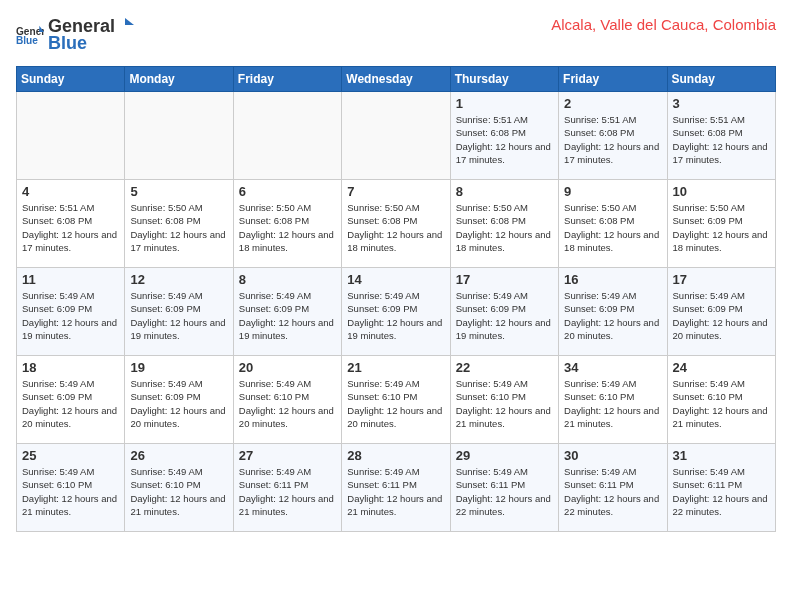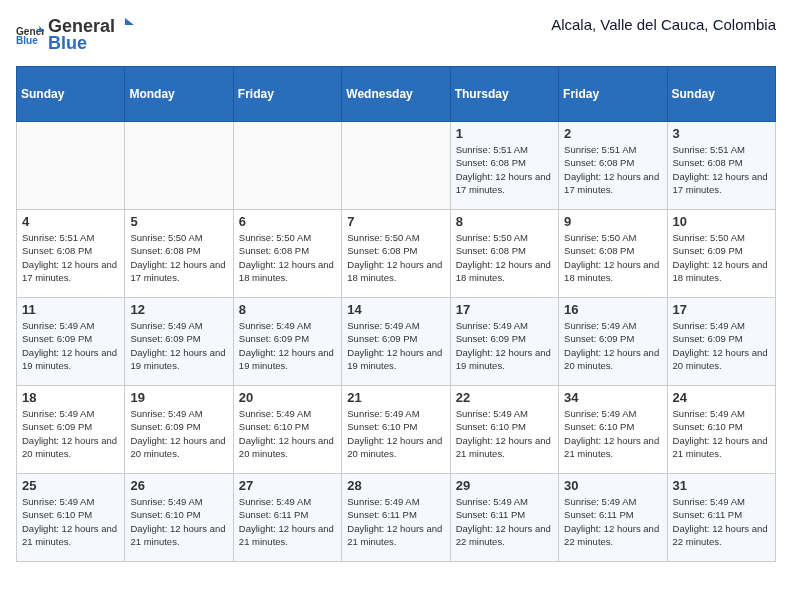--- a/index.html
+++ b/index.html
@@ -28,34 +28,34 @@
     .title-block {
       text-align: right;
     }
     .month-title {
       font-size: 32px;
       font-weight: bold;
       color: #333;
     }
     .location-title {
       font-size: 15px;
-      color: #0f172a;
+      color: #ef4444;
       text-align: right;
     }
     table {
       width: 100%;
       border-collapse: collapse;
       table-layout: fixed;
     }
     thead tr th {
       background-color: #2a6ebb;
       color: #fff;
       font-size: 12px;
       font-weight: bold;
-      padding: 20px 4px;
+      padding: 5px 4px;
       text-align: left;
       border: 1px solid #1a5aa0;
     }
     tbody tr td {
       vertical-align: top;
       border: 1px solid #ccc;
       padding: 4px 5px;
       font-size: 10px;
       color: #333;
       height: 88px;

